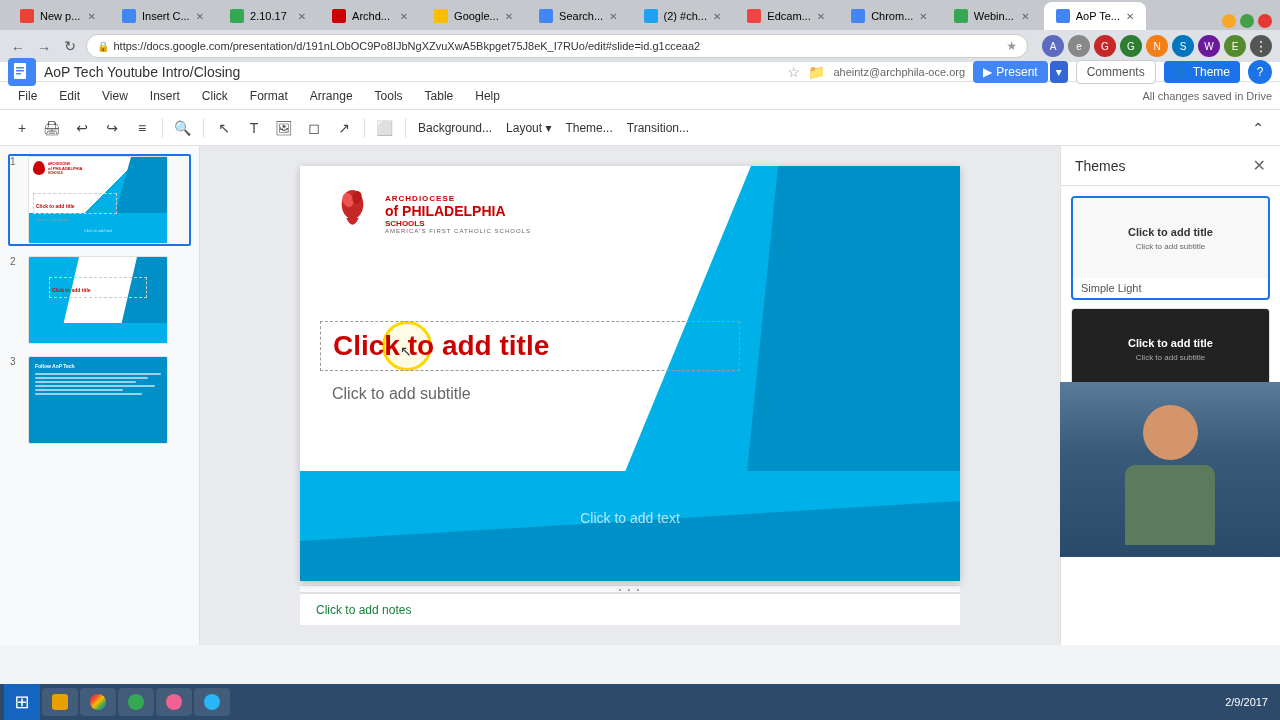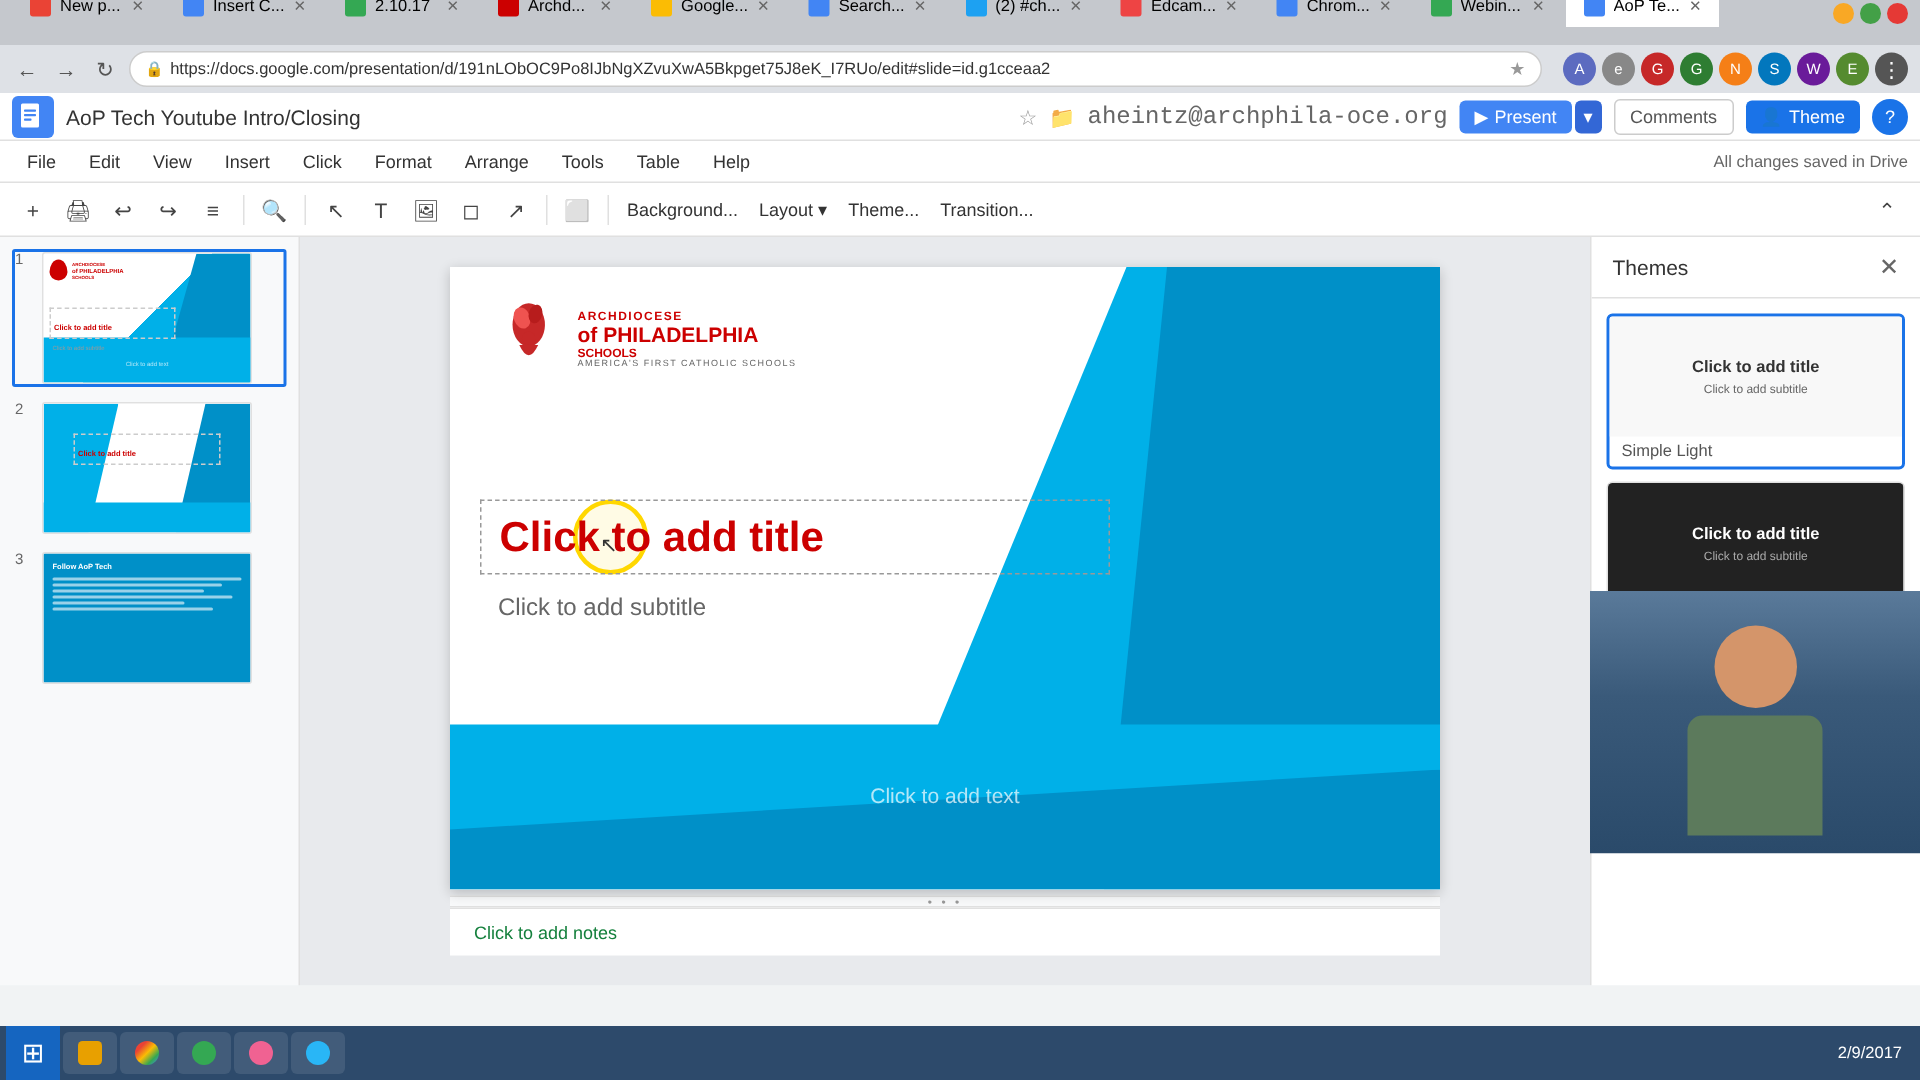--- a/index.html
+++ b/index.html
@@ -21,21 +21,21 @@
     .tab-favicon.aop { background: #4285f4; }
     .tab-close { font-size: 10px; color: #666; margin-left: auto; cursor: pointer; }
     .nav-btn { width: 20px; height: 20px; border: none; background: none; cursor: pointer; font-size: 14px; color: #555; display: flex; align-items: center; justify-content: center; }
     .address-bar-row { background: #dee1e6; height: 32px; display: flex; align-items: center; padding: 0 8px; gap: 6px; }
     .address-bar { flex: 1; background: #fff; border: 1px solid #ccc; border-radius: 20px; height: 24px; display: flex; align-items: center; padding: 0 10px; font-size: 11px; color: #333; gap: 4px; }
     .secure-icon { color: #188038; font-size: 10px; }
     .address-text { flex: 1; font-size: 11px; color: #333; }
     .browser-icon-btn { width: 22px; height: 22px; border-radius: 50%; background: #bbb; display: flex; align-items: center; justify-content: center; font-size: 10px; color: #fff; cursor: pointer; }
 
     
-    .app-bar { background: #fff; height: 32px; display: flex; align-items: center; padding: 0 8px; border-bottom: 1px solid #e0e0e0; gap: 8px; }
+    .app-bar { background: #fff; height: 20px; display: flex; align-items: center; padding: 0 8px; border-bottom: 1px solid #e0e0e0; gap: 8px; }
     .app-logo { width: 28px; height: 28px; background: #4285f4; border-radius: 4px; display: flex; align-items: center; justify-content: center; color: #fff; font-weight: bold; font-size: 14px; }
     .app-title { font-size: 14px; color: #333; font-weight: 500; flex: 1; }
     .star-icon { color: #999; font-size: 14px; }
     .folder-icon { color: #999; font-size: 14px; }
     .app-bar-right { display: flex; align-items: center; gap: 8px; margin-left: auto; }
     .btn-present { background: #4285f4; color: #fff; border: none; border-radius: 4px; padding: 4px 10px; font-size: 12px; cursor: pointer; display: flex; align-items: center; gap: 4px; }
     .btn-present-arrow { background: #3367d6; color: #fff; border: none; border-radius: 4px; padding: 4px 6px; font-size: 12px; cursor: pointer; }
     .btn-comments { background: #fff; color: #555; border: 1px solid #ccc; border-radius: 4px; padding: 4px 10px; font-size: 12px; cursor: pointer; }
     .btn-share { background: #1a73e8; color: #fff; border: none; border-radius: 4px; padding: 4px 10px; font-size: 12px; cursor: pointer; display: flex; align-items: center; gap: 4px; }
     .btn-help { width: 24px; height: 24px; border-radius: 50%; background: #1a73e8; color: #fff; border: none; display: flex; align-items: center; justify-content: center; font-size: 12px; cursor: pointer; }
@@ -128,21 +128,21 @@
     .taskbar { position: fixed; bottom: 0; left: 0; right: 0; height: 36px; background: #2d4a6b; display: flex; align-items: center; padding: 0 4px; gap: 2px; z-index: 100; }
     .taskbar-start { width: 36px; height: 36px; background: #1565c0; display: flex; align-items: center; justify-content: center; color: #fff; font-size: 18px; cursor: pointer; }
     .taskbar-item { height: 28px; padding: 0 10px; border-radius: 4px; display: flex; align-items: center; gap: 6px; cursor: pointer; font-size: 11px; color: #fff; background: rgba(255,255,255,0.1); }
     .taskbar-icon { width: 16px; height: 16px; border-radius: 3px; flex-shrink: 0; }
     .taskbar-right { margin-left: auto; display: flex; align-items: center; gap: 8px; padding-right: 8px; font-size: 11px; color: #fff; }
 
     
     .datetime { text-align: right; }
 
     
-    .tabs-row { display: flex; align-items: flex-end; height: 30px; background: #c5c8cd; padding: 12px 8px; padding-top: 4px; gap: 2px; overflow: hidden; }
+    .tabs-row { display: flex; align-items: flex-end; height: 30px; background: #c5c8cd; padding: 0 8px; padding-top: 4px; gap: 2px; overflow: hidden; }
 
     
     ::-webkit-scrollbar { width: 6px; height: 6px; }
     ::-webkit-scrollbar-track { background: #f1f3f4; }
     ::-webkit-scrollbar-thumb { background: #bbb; border-radius: 3px; }
 
     .main-layout { display: flex; flex: 1; overflow: hidden; }
     .center-content { flex: 1; display: flex; flex-direction: column; overflow: hidden; }
 
     
@@ -246,21 +246,21 @@
         <rect x="2" y="1" width="12" height="16" rx="1" fill="#fff"></rect>
         <rect x="4" y="5" width="8" height="1.5" rx="0.5" fill="#4285f4"></rect>
         <rect x="4" y="8" width="8" height="1.5" rx="0.5" fill="#4285f4"></rect>
         <rect x="4" y="11" width="5" height="1.5" rx="0.5" fill="#4285f4"></rect>
       </svg>
     </div>
     <span class="app-title">AoP Tech Youtube Intro/Closing</span>
     <span class="star-icon">☆</span>
     <span class="folder-icon">📁</span>
     <div class="app-bar-right">
-      <span style="font-size:16px;color:#666;font-family:Liberation Mono, monospace;">aheintz@archphila-oce.org</span>
+      <span style="font-size:11px;color:#666;">aheintz@archphila-oce.org</span>
       <div style="display:flex;gap:2px;">
         <button class="btn-present">
           <span>▶</span>
           <span>Present</span>
         </button>
         <button class="btn-present-arrow">▾</button>
       </div>
       <button class="btn-comments">Comments</button>
       <button class="btn-share">
         <span>👤</span>

